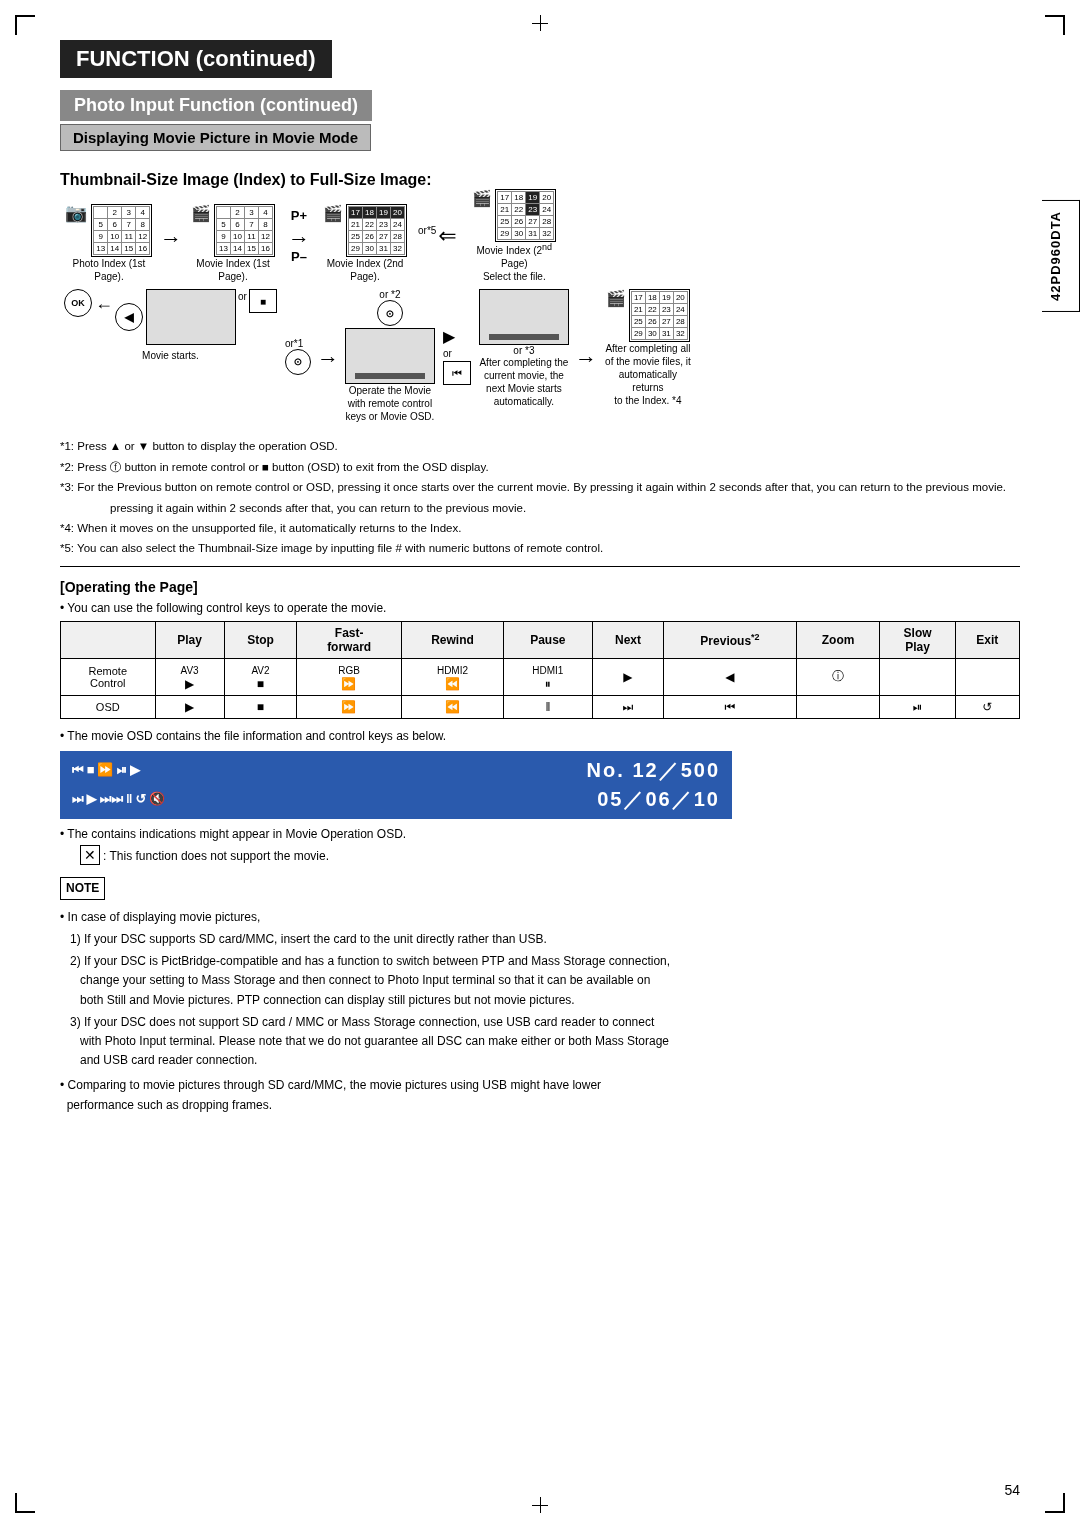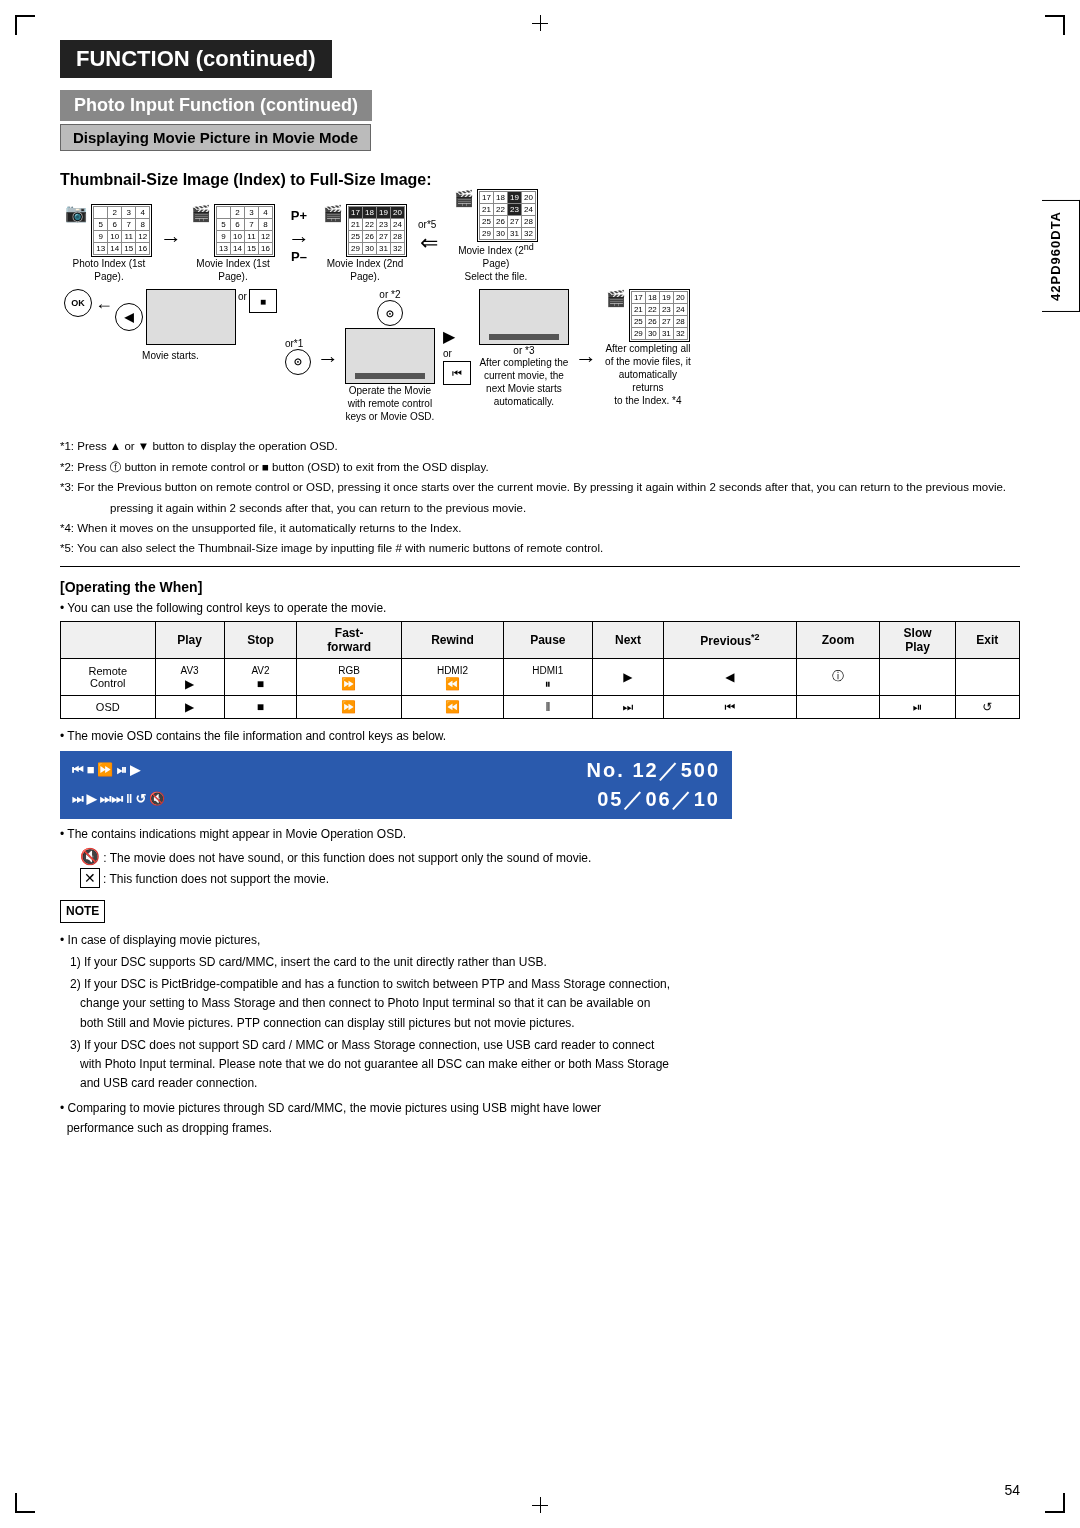--- a/index.html
+++ b/index.html
@@ -453,21 +453,21 @@
                   <td>31</td>
                   <td>32</td>
                 </tr>
           </tbody>
             </table>
         </div>
       </div>
       <div class="diag-label">Movie Index (2nd Page).</div>
     </div>
 
-    <div style="display:flex; flex-direction:column; align-self:center; margin:0 4px;">
+    <div style="display:flex; flex-direction:row; align-self:center; margin:0 4px;">
       <div style="font-size:10px; margin-bottom:2px;">or*5</div>
       <div class="diag-arrow">⇐</div>
     </div>
 
     <div class="diag-item">
       <div style="display:flex; align-items:flex-start; gap:3px;">
         <div style="font-size:16px;">🎬</div>
         <div class="grid-icon">
           <table>
             <tbody>
@@ -601,21 +601,21 @@
     <p>*3: For the Previous button on remote control or OSD, pressing it once starts over the current movie. By pressing it again within 2 seconds after that, you can return to the previous movie.</p>
     <p style="margin-left: 50px;">pressing it again within 2 seconds after that, you can return to the previous movie.</p>
     <p>*4: When it moves on the unsupported file, it automatically returns to the Index.</p>
     <p>*5: You can also select the Thumbnail-Size image by inputting file # with numeric buttons of remote control.</p>
   </div>
 
   <hr class="section-divider">
 
   
   <div>
-    <div class="section-header">[Operating the When]</div>
+    <div class="section-header">[Operating the Page]</div>
     <div class="bullet-text">• <span>You can use the following control keys to operate the movie.</span></div>
 
     <table class="control-table">
       <thead>
         <tr>
           <th></th>
           <th>Play</th>
           <th>Stop</th>
           <th>Fast-<br>forward</th>
           <th>Rewind</th>
@@ -678,24 +678,20 @@
             <span>‖</span>
             <span>↺</span>
             <span>🔇</span>
         </div>
         <div style="margin-left:auto; font-size:20px; font-weight:bold; letter-spacing:2px;">05／06／10</div>
       </div>
     </div>
 
     <div class="bullet-text">• <span>The contains indications might appear in Movie Operation OSD.</span></div>
 
-    <div style="margin-left: 20px; margin-bottom: 4px; font-size: 12px;">
-      <span style="font-size:16px;">🔇</span>
-      <span>: The movie does not have sound, or this function does not support only the sound of movie.</span>
-    </div>
     <div style="margin-left: 20px; margin-bottom: 8px; font-size: 12px;">
       <span style="font-size:14px; border:1px solid #000; padding:1px 3px;">✕</span>
       <span>: This function does not support the movie.</span>
     </div>
 
   </div>
 
   
   <div class="note-section">
     <div style="margin-bottom: 4px;">

